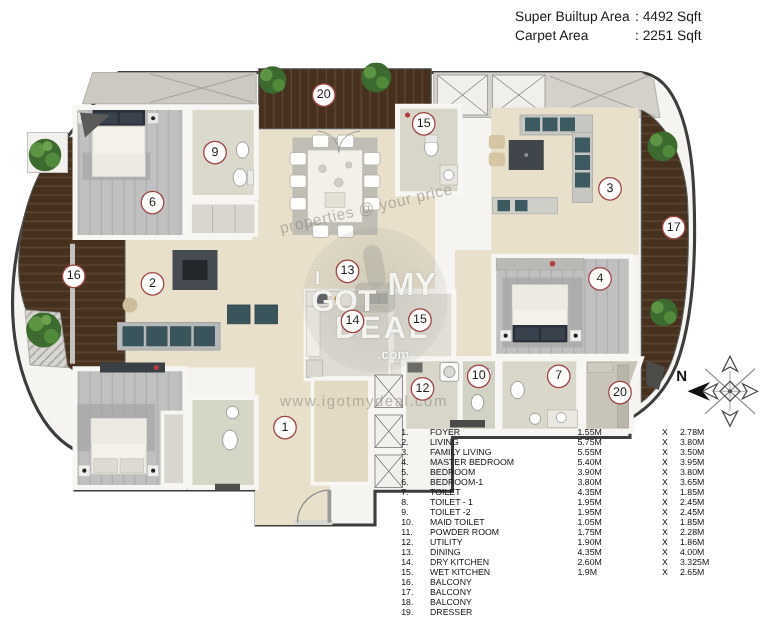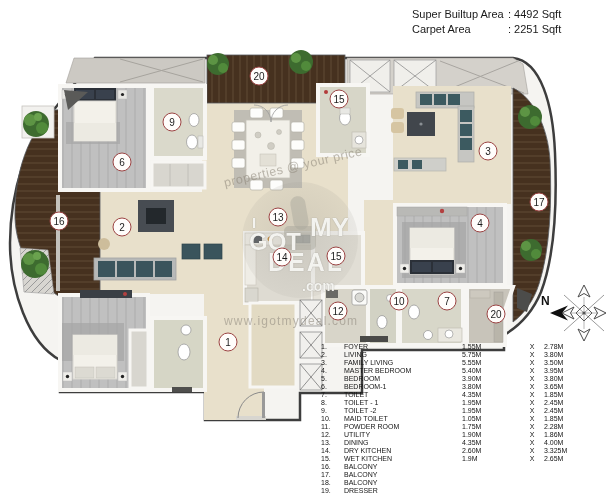--- a/index.html
+++ b/index.html
@@ -26,21 +26,21 @@
   .wm-tagline{left:222px;top:158px;width:160px;transform:rotate(-13deg);
               font-size:12.5px;letter-spacing:.5px;color:rgba(138,131,118,.55);}
   .wm-url{left:224px;top:314px;font-size:12px;letter-spacing:1.2px;color:rgba(148,142,130,.6);}
   .wm-logo{left:242px;top:182px;width:116px;height:116px;border-radius:50%;
            background:radial-gradient(circle at 50% 45%,rgba(158,155,146,.30),rgba(158,155,146,.12) 70%,rgba(158,155,146,.04));}
   .wm-logo span{position:absolute;color:rgba(252,252,249,.92);text-shadow:0 0 1px rgba(120,118,110,.8);font-weight:bold;}
   .wm-i{left:10px;top:32px;font-size:15px;}
   .wm-got{left:7px;top:46px;font-size:24px;}
   .wm-my{left:68px;top:30px;font-size:26px;}
   .wm-deal{left:26px;top:66px;font-size:25px;letter-spacing:2px;}
-  .wm-com{left:60px;top:96px;font-size:14px;}
+  .wm-com{left:60px;top:96px;font-size:11px;}
   .wm-thumb-stick{position:absolute;left:50px;top:14px;width:15px;height:34px;border-radius:8px;
                   background:rgba(172,169,158,.5);transform:rotate(-10deg);}
   .wm-thumb-fist{position:absolute;left:42px;top:44px;width:32px;height:24px;border-radius:5px;
                  background:rgba(172,169,158,.55);}
 
   
   #north{position:absolute;left:540px;top:283px;width:68px;height:60px;z-index:5;}
   .north-n{position:absolute;left:541px;top:294px;font-size:12px;font-weight:bold;color:#101010;z-index:6;}
 
   
@@ -374,28 +374,28 @@
 <div class="wm wm-url">www.igotmydeal.com</div>
 
 <div id="markers">
     <div class="marker" style="left: 228px; top: 342px;">1</div>
     <div class="marker" style="left: 122px; top: 227px;">2</div>
     <div class="marker" style="left: 488px; top: 151px;">3</div>
     <div class="marker" style="left: 480px; top: 223px;">4</div>
     <div class="marker" style="left: 122px; top: 162px;">6</div>
     <div class="marker" style="left: 447px; top: 301px;">7</div>
     <div class="marker" style="left: 172px; top: 122px;">9</div>
-    <div class="marker" style="left: 399px; top: 301px;">10</div>
+    <div class="marker" style="left: 383px; top: 301px;">10</div>
     <div class="marker" style="left: 339px; top: 99px;">15</div>
     <div class="marker" style="left: 338px; top: 311px;">12</div>
     <div class="marker" style="left: 278px; top: 193px; margin-top: 24px;">13</div>
     <div class="marker" style="left: 282px; top: 257px;">14</div>
     <div class="marker" style="left: 336px; top: 256px;">15</div>
     <div class="marker" style="left: 59px; top: 221px;">16</div>
-    <div class="marker" style="left: 539px; top: 182px; margin-top: 20px;">17</div>
+    <div class="marker" style="left: 539px; top: 182px;">17</div>
     <div class="marker" style="left: 259px; top: 76px;">20</div>
     <div class="marker" style="left: 496px; top: 314px;">20</div>
   </div>
 
 <span class="north-n">N</span>
 <svg id="north" viewBox="0 0 68 60">
   <line x1="24" y1="12" x2="64" y2="48" stroke="#909090" stroke-width="0.9"></line>
   <line x1="24" y1="48" x2="64" y2="12" stroke="#909090" stroke-width="0.9"></line>
   <line x1="44" y1="14" x2="44" y2="46" stroke="#9a9a9a" stroke-width="0.7"></line>
   <line x1="28" y1="30" x2="60" y2="30" stroke="#9a9a9a" stroke-width="0.7"></line>

